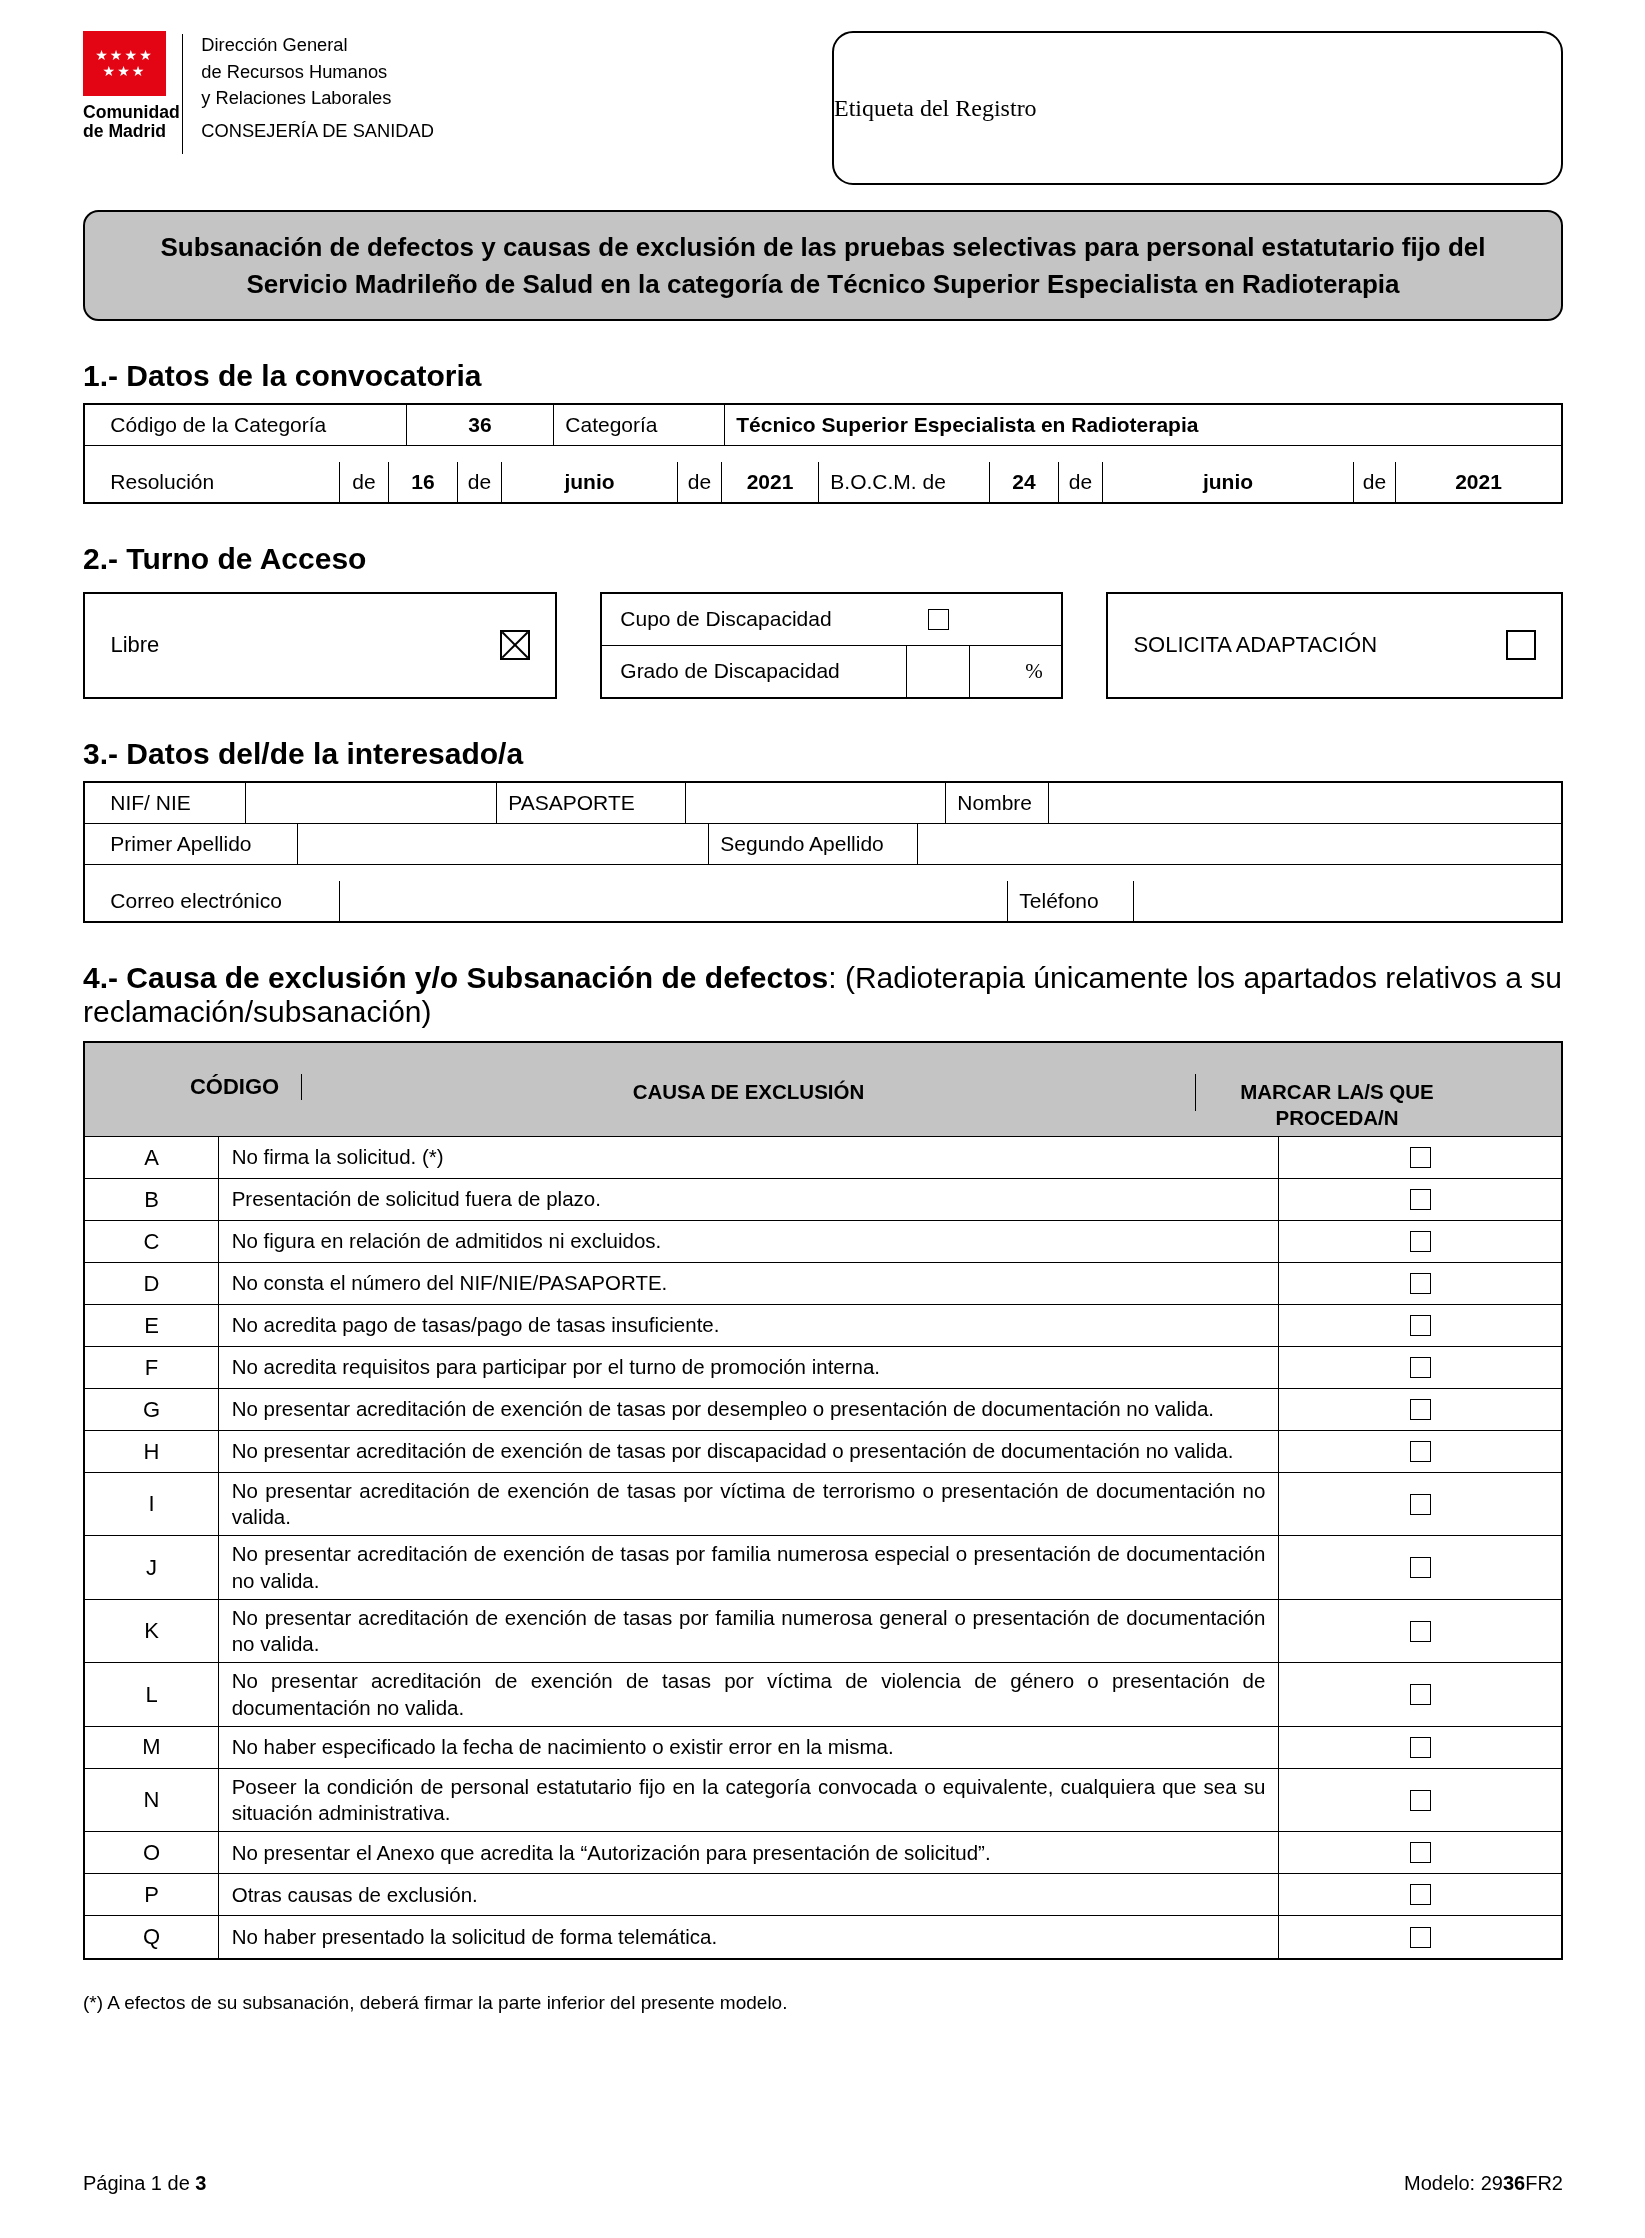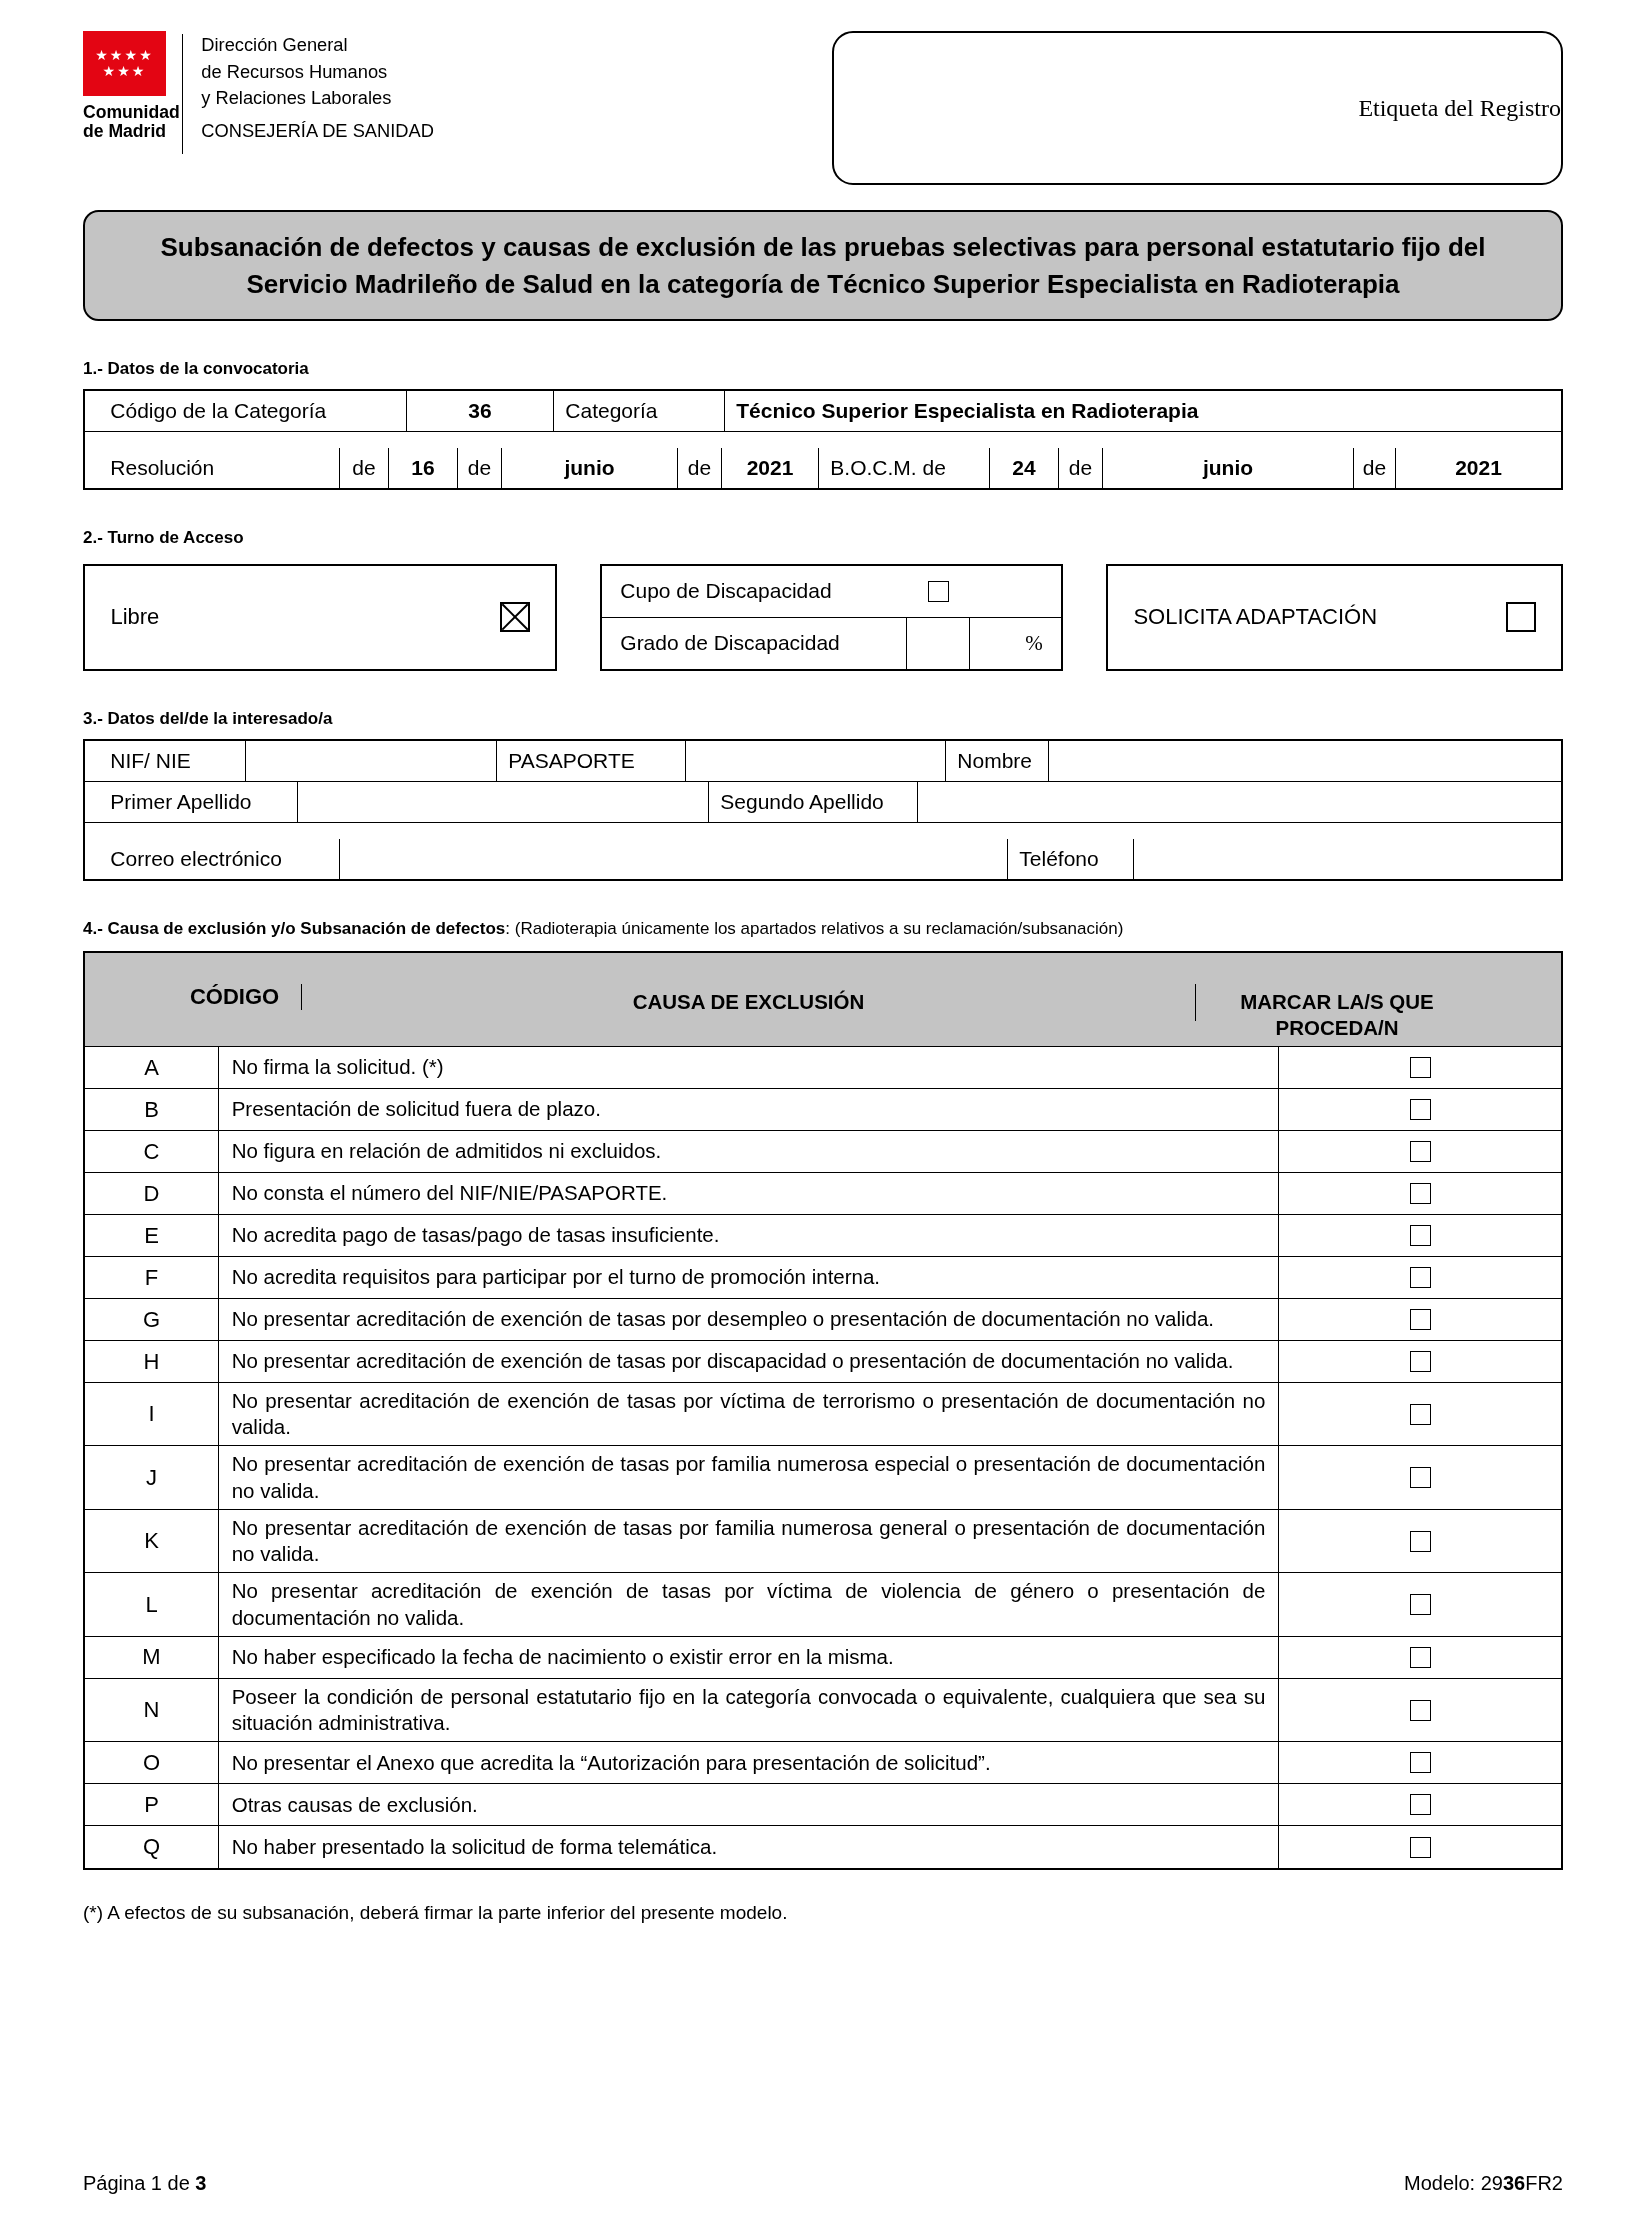--- a/index.html
+++ b/index.html
@@ -11,30 +11,30 @@
   .header { display:flex; align-items:flex-start; padding:31px 83px 0 83px; }
   .logo { display:flex; flex-direction:column; width:93px; }
   .flag { width:83px; height:65px; background:#e30513; display:flex; flex-direction:column;
           align-items:center; justify-content:center; gap:0.7px; }
   .stars-row { color:#fff; font-size:14px; line-height:1.05; letter-spacing:2.1px; }
   .logo-caption { font-weight:bold; font-size:17.6px; line-height:1.08; margin-top:7px; }
   .vrule { width:1.4px; background:#000; height:120px; margin:2.8px 18.3px 0 5.6px; }
   .org { font-size:18.3px; line-height:1.45; padding-top:1.4px; }
   .org .consejeria { margin-top:5.6px; }
   .registry { margin-left:auto; width:731px; height:154px; border:2.8px solid #000;
-              border-radius:21px; display:flex; align-items:center; justify-content:flex-end;
+              border-radius:21px; display:flex; align-items:center; justify-content:flex-start;
               font-family:"Liberation Serif", serif; font-size:24px; }
 
   
   .title-box { margin:25.4px 83px 0 83px; background:#c4c4c4; border:2.8px solid #000;
                border-radius:15.5px; padding:17px 42px; text-align:center; font-weight:bold;
                font-size:26px; line-height:1.4; }
 
   
-  .sec-heading { margin:38px 83px 10px 83px; font-weight:bold; font-size:17px; }
+  .sec-heading { margin:38px 83px 10px 83px; font-weight:bold; font-size:30px; }
   .sec-heading .n { font-weight:normal; }
   .tbl { margin:0 83px; border:2.8px solid #000; }
   .row { display:flex; border-bottom:1.4px solid #000;padding-left:14px; }
   .row:last-child { border-bottom:none;margin-top:16px; }
   .cell { border-right:1.4px solid #000; padding:4.2px 11.3px; font-size:21px;
           display:flex; align-items:center; min-height:40px; flex:0 0 auto; }
   .cell:last-child { border-right:none; }
   .cell.val { font-weight:bold; }
   .cell.c { justify-content:center; text-align:center; }
   .grow { flex:1 1 auto; }

